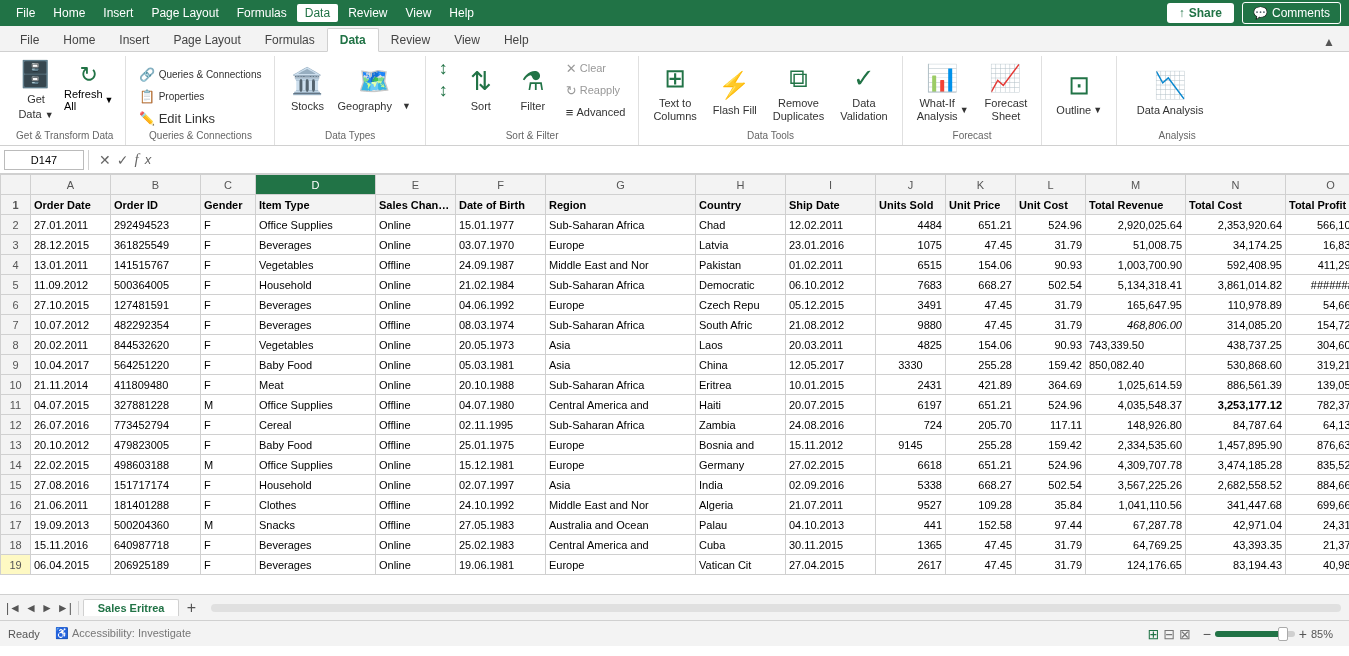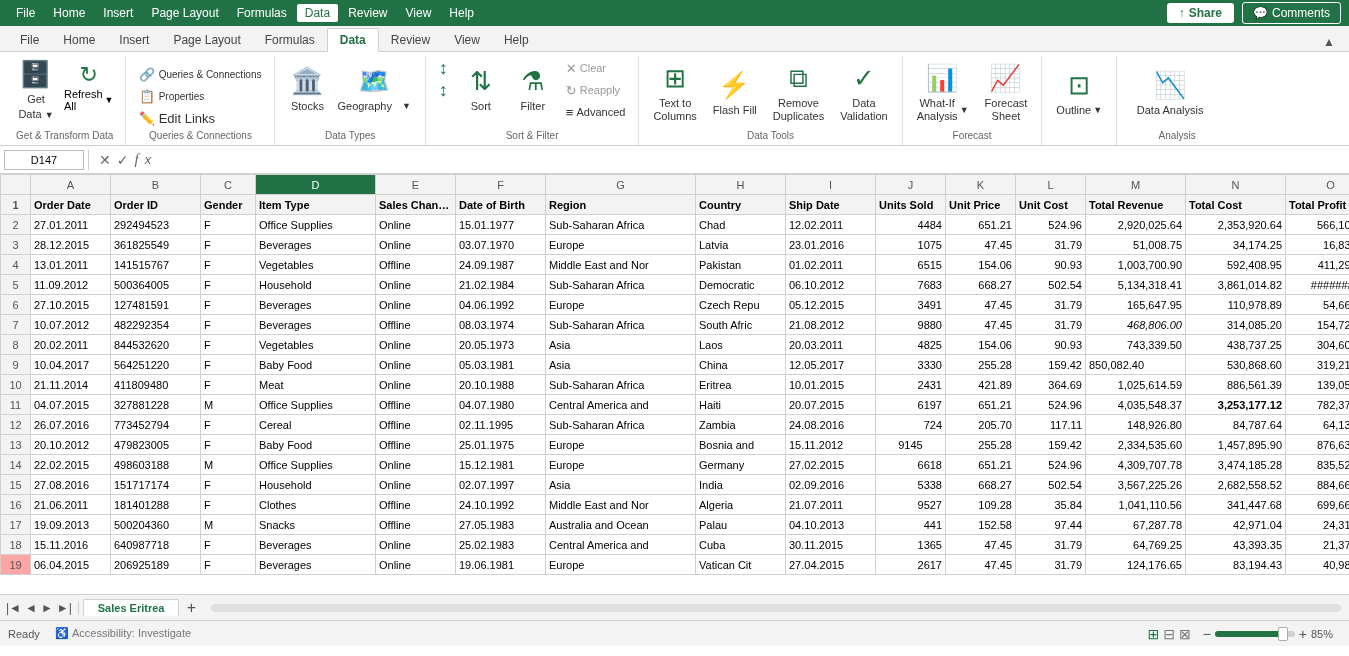--- a/index.html
+++ b/index.html
@@ -402,36 +402,36 @@
           <td>F</td>
           <td>Vegetables</td>
           <td>Online</td>
           <td>20.05.1973</td>
           <td>Asia</td>
           <td>Laos</td>
           <td>20.03.2011</td>
           <td style="text-align: right;">4825</td>
           <td style="text-align: right;">154.06</td>
           <td style="text-align: right;">90.93</td>
-          <td style="text-align: right;">743,339.50</td>
+          <td style="text-align: left;">743,339.50</td>
           <td style="text-align: right;">438,737.25</td>
           <td style="text-align: right;">304,602.25</td>
         </tr>
         <tr>
           <td style="background: rgb(243, 243, 243); text-align: center; color: rgb(85, 85, 85); position: sticky; left: 0px; z-index: 1; min-width: 30px; width: 30px;">9</td>
           <td>10.04.2017</td>
           <td>564251220</td>
           <td>F</td>
           <td>Baby Food</td>
           <td>Online</td>
           <td>05.03.1981</td>
           <td>Asia</td>
           <td>China</td>
           <td>12.05.2017</td>
-          <td style="text-align: right;">3330</td>
+          <td style="text-align: center;">3330</td>
           <td style="text-align: right;">255.28</td>
           <td style="text-align: right;">159.42</td>
           <td style="text-align: left;">850,082.40</td>
           <td style="text-align: right;">530,868.60</td>
           <td style="text-align: right;">319,213.80</td>
         </tr>
         <tr>
           <td style="background: rgb(243, 243, 243); text-align: center; color: rgb(85, 85, 85); position: sticky; left: 0px; z-index: 1; min-width: 30px; width: 30px;">10</td>
           <td>21.11.2014</td>
           <td>411809480</td>
@@ -587,21 +587,21 @@
           <td>Cuba</td>
           <td>30.11.2015</td>
           <td style="text-align: right;">1365</td>
           <td style="text-align: right;">47.45</td>
           <td style="text-align: right;">31.79</td>
           <td style="text-align: right;">64,769.25</td>
           <td style="text-align: right;">43,393.35</td>
           <td style="text-align: right;">21,375.90</td>
         </tr>
         <tr>
-          <td style="background: #fca5a5; text-align: center; color: rgb(85, 85, 85); position: sticky; left: 0px; z-index: 1; min-width: 30px; width: 30px;">19</td>
+          <td style="background: #fef9c3; text-align: center; color: rgb(85, 85, 85); position: sticky; left: 0px; z-index: 1; min-width: 30px; width: 30px;">19</td>
           <td>06.04.2015</td>
           <td>206925189</td>
           <td>F</td>
           <td>Beverages</td>
           <td>Online</td>
           <td>19.06.1981</td>
           <td>Europe</td>
           <td>Vatican Cit</td>
           <td>27.04.2015</td>
           <td style="text-align: right;">2617</td>

